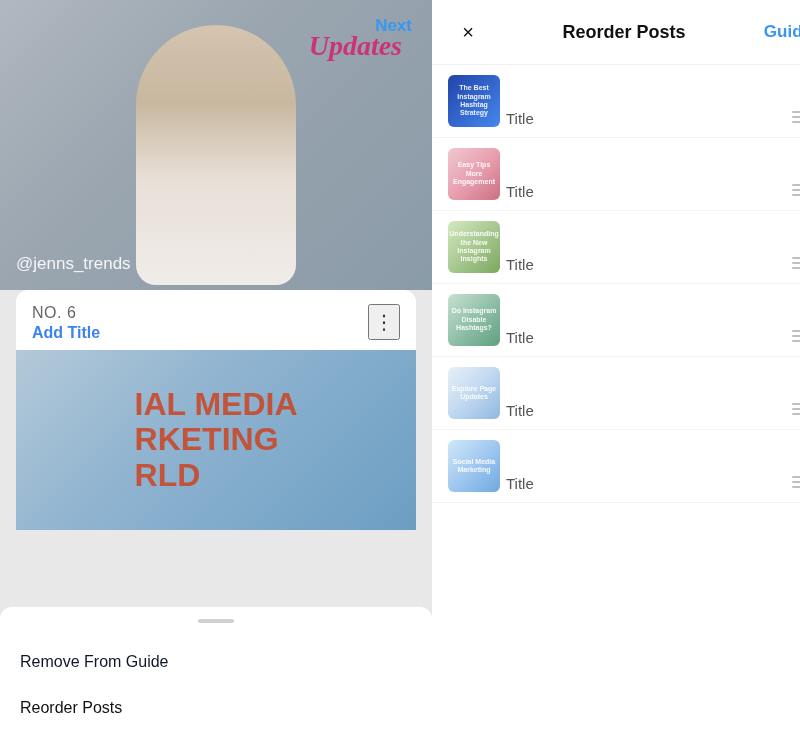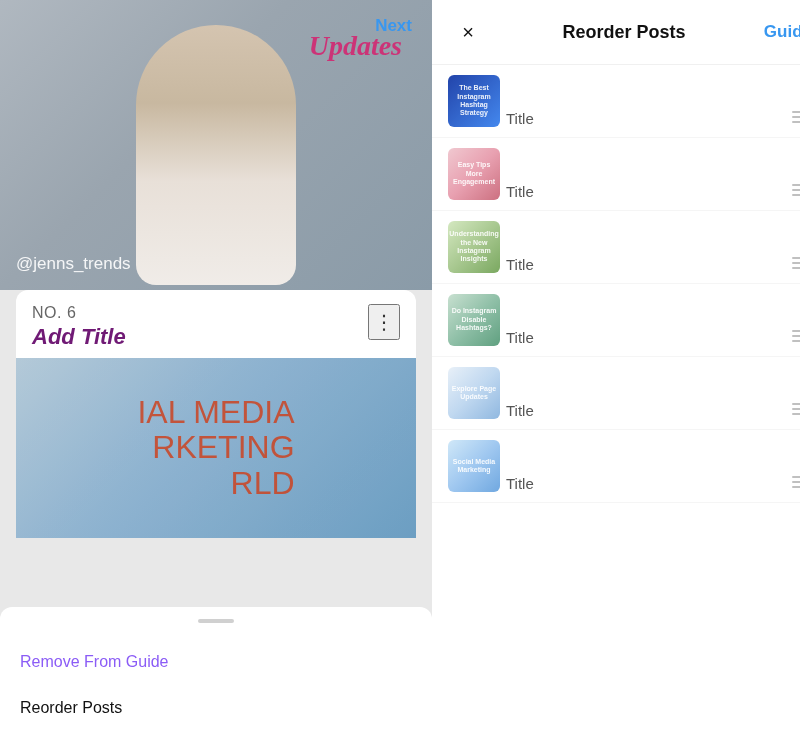--- a/index.html
+++ b/index.html
@@ -106,24 +106,23 @@
 
     .post-number {
       font-size: 16px;
       color: #666;
       text-transform: uppercase;
       letter-spacing: 0.5px;
       margin-bottom: 2px;
     }
 
     .post-title-large {
-      font-size: 22px;
+      font-size: 16px;
       font-weight: 700;
-      color: #701a75;
-      font-style: italic;
+      color: #3b82f6;
     }
 
     .post-desc {
       font-size: 14px;
       color: #888;
       padding: 0 16px 12px;
     }
 
     .three-dots {
       color: #333;
@@ -148,24 +147,24 @@
         linear-gradient(rgba(0,0,0,0.1), rgba(0,0,0,0.1)),
         linear-gradient(135deg, #c8e0f0 0%, #a0c8e8 40%, #78b0d8 100%);
       display: flex;
       align-items: center;
       justify-content: center;
     }
 
     
     .mural-text {
       font-size: 32px;
-      font-weight: 400;
+      font-weight: 700;
       color: #cc4422;
       text-transform: uppercase;
-      text-align: right;
+      text-align: left;
       line-height: 1.1;
       opacity: 0.85;
     }
 
     
     .bottom-sheet {
       position: absolute;
       bottom: 0;
       left: 0;
       right: 0;
@@ -183,21 +182,21 @@
       margin: 0 auto 16px;
     }
 
     .sheet-item {
       padding: 14px 20px;
       font-size: 16px;
       cursor: pointer;
     }
 
     .sheet-item-danger {
-      color: #8b5cf6;
+      color: #0f172a;
     }
 
     .sheet-item-normal {
       color: #111;
     }
 
     
     .right-panel {
       width: 400px;
       height: 731px;

